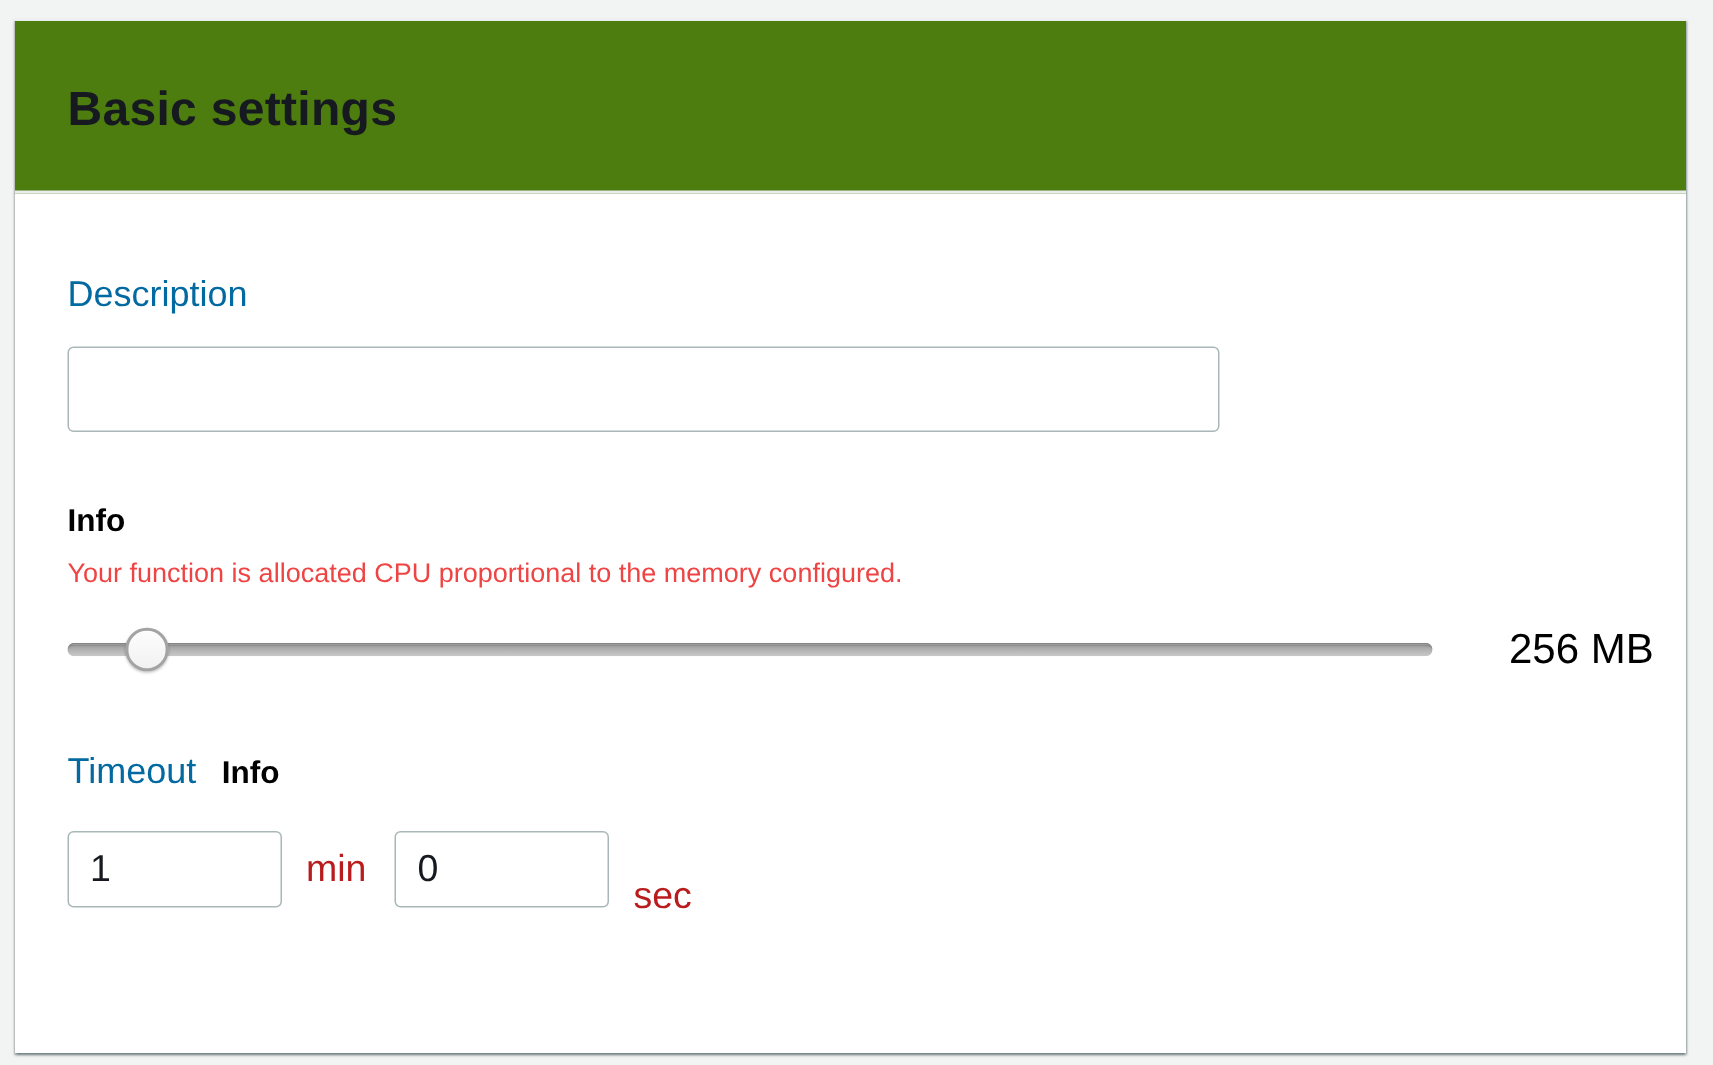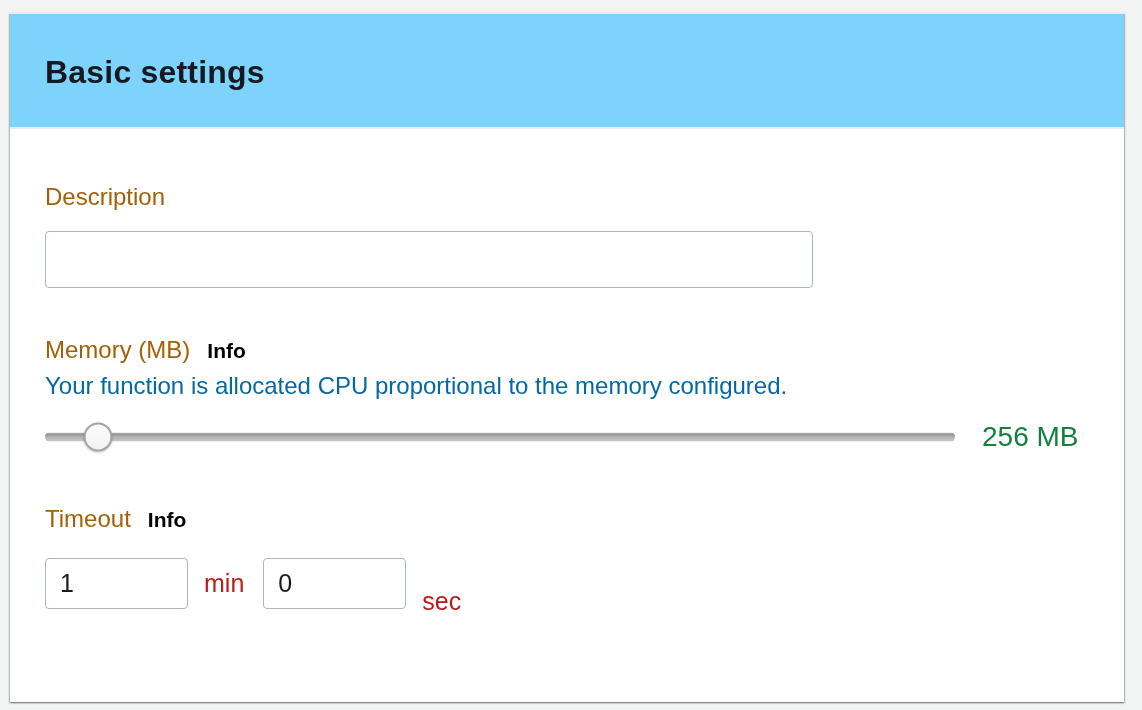--- a/index.html
+++ b/index.html
@@ -13,53 +13,53 @@
     position: absolute;
     left: 10px; top: 13px;
     width: 1114px; height: 689px;
     background: #ffffff;
     border-top: 1px solid #eaeded;
     box-shadow: 0 1px 2px 0 rgba(0,28,36,.35),
                 1px 1px 1px 0 rgba(0,28,36,.18),
                 -1px 1px 1px 0 rgba(0,28,36,.18);
   }
   .card-header {
-    background: #7dd3fc;
+    background: #4d7c0f;
     padding: 40px 35px 36px 35px;
     border-bottom: 2px solid #eaeded;
   }
   .card-title {
     font-size: 32px;
     font-weight: 700;
     color: #16191f;
     letter-spacing: 0.2px;
   }
   .card-body { padding: 0 39px 0 35px; }
 
   .label {
     font-size: 24px;
-    color: #a16207;
+    color: #0369a1;
     line-height: 28px;
   }
   .label-row {
     display: flex;
     align-items: baseline;
     gap: 17px;
   }
   .info-link {
     font-size: 21px;
     font-weight: 700;
     color: #000000;
     text-decoration: none;
     cursor: pointer;
   }
   .help-text {
     margin-top: 9px;
-    font-size: 24px;
-    color: #0369a1;
+    font-size: 18px;
+    color: #ef4444;
     line-height: 26px;
   }
   .text-input {
     border: 1px solid #aab7b8;
     border-radius: 4px;
     background: #ffffff;
     color: #16191f;
     font-family: "Liberation Sans", "DejaVu Sans", sans-serif;
     font-size: 25px;
     padding: 0 14px;
@@ -101,23 +101,23 @@
     top: 50%;
     transform: translate(-50%, -50%);
     width: 29px; height: 29px;
     border-radius: 50%;
     background: linear-gradient(180deg, #fdfdfd, #f1f1f1);
     border: 2px solid #a3a3a3;
     box-shadow: 0 1px 2px rgba(0,0,0,0.25);
     cursor: pointer;
   }
   .slider-value {
-    margin-left: 27px;
+    margin-left: 51px;
     font-size: 28px;
-    color: #15803d;
+    color: #000000;
     white-space: nowrap;
   }
 
   .timeout-field { margin-top: 52px; }
   .timeout-row {
     margin-top: 18px;
     display: flex;
     align-items: center;
   }
   .timeout-input {
@@ -144,21 +144,20 @@
 
     <div class="card-body">
 
       <div class="description-field">
         <label class="label">Description</label>
         <input type="text" class="text-input description-input" value="" style="">
       </div>
 
       <div class="memory-field">
         <div class="label-row">
-          <span class="label">Memory (MB)</span>
           <a class="info-link">Info</a>
         </div>
         <div class="help-text">Your function is allocated CPU proportional to the memory configured.</div>
         <div class="slider-row">
           <div class="slider">
             <div class="slider-track"></div>
             <div class="slider-thumb" style="left: 5.8%;"></div>
           </div>
           <div class="slider-value">256 MB</div>
         </div>

